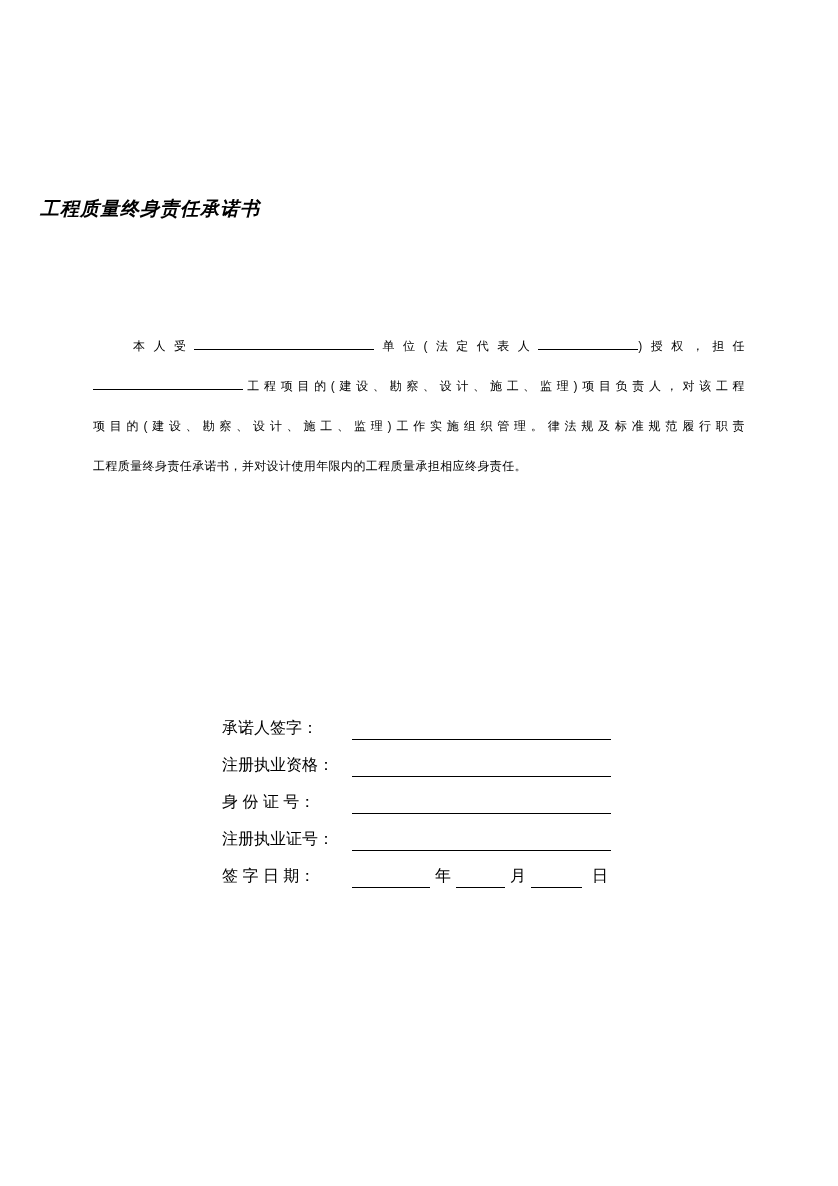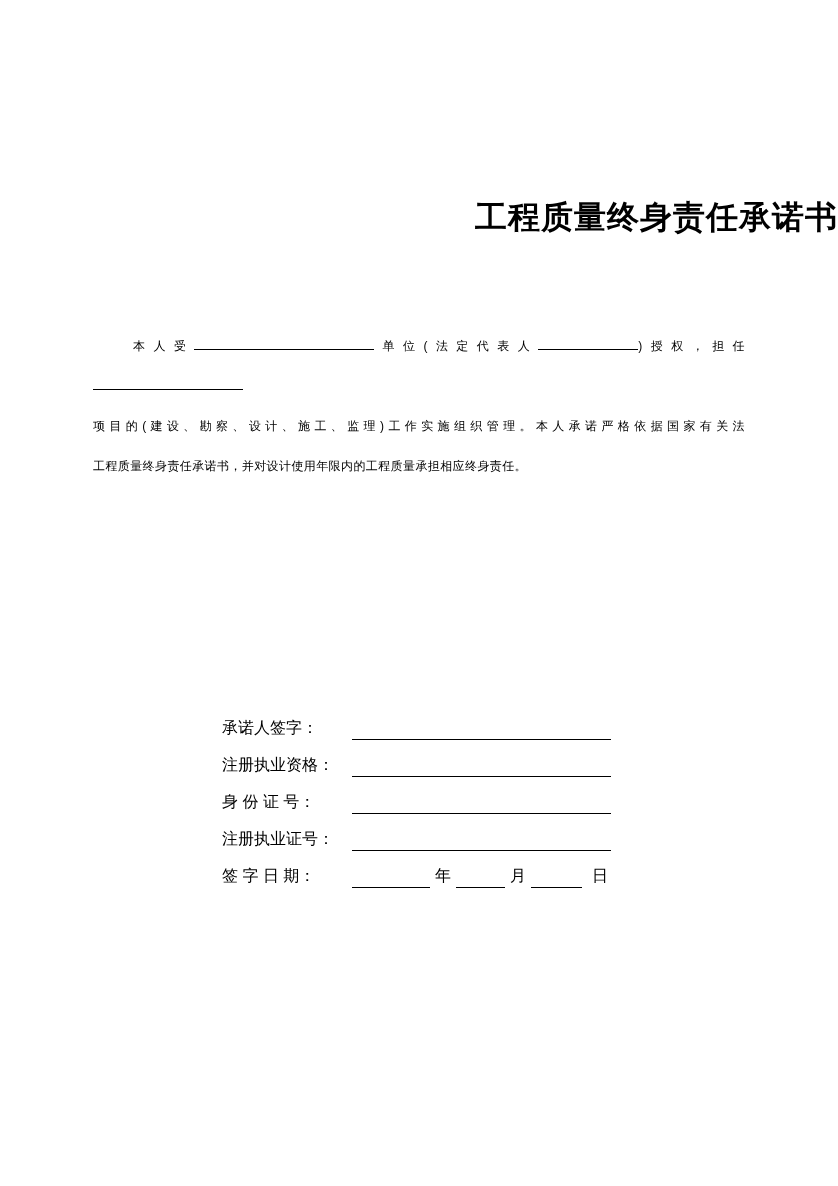--- a/index.html
+++ b/index.html
@@ -19,26 +19,27 @@
     height: 1186px;
     background: #ffffff;
     overflow: hidden;
   }
   
   .doc-title {
     position: absolute;
     top: 196px;
     left: 0;
     width: 100%;
-    text-align: right;
+    text-align: left;
     text-indent: 40px; 
-    font-size: 32px;
+    font-size: 19px;
     font-weight: 700;
     letter-spacing: 1px;
     white-space: nowrap;
+    font-style: italic;
   }
   
   .paragraph {
     position: absolute;
     left: 93px;
     top: 326px;
     width: 652px;
     font-size: 12px;
     letter-spacing: 0.4px;
   }
@@ -96,22 +97,22 @@
   }
 </style>
 </head>
 <body>
 
 <div class="page">
   <div class="doc-title">工程质量终身责任承诺书</div>
 
   <div class="paragraph" id="paragraph">
       <div class="para-line justify" style="text-indent: 40px;"><span>本人受</span><span class="blank" style="width: 180px;"></span><span>单位(法定代表人</span><span class="blank" style="width: 100px;"></span><span>)授权，担任</span></div>
-      <div class="para-line justify"><span class="blank" style="width: 150px;"></span></div>
-      <div class="para-line justify"><span>项目的(建设、勘察、设计、施工、监理)工作实施组织管理。本人承诺严格依据国家有关法</span></div>
+      <div class="para-line justify"><span class="blank" style="width: 150px;"></span><span>工程项目的(建设、勘察、设计、施工、监理)项目负责人，对该工程</span></div>
+      <div class="para-line justify"><span>项目的(建设、勘察、设计、施工、监理)工作实施组织管理。律法规及标准规范履行职责</span></div>
       <div class="para-line"><span>工程质量终身责任承诺书，并对设计使用年限内的工程质量承担相应终身责任。</span></div>
     </div>
 
   <div class="sig-block" id="signature">
       <div class="sig-row">
         <span class="sig-label">承诺人签字：</span>
         <span class="sig-line" style="width: 259px;"></span>
       </div>
       <div class="sig-row">
         <span class="sig-label">注册执业资格：</span>

